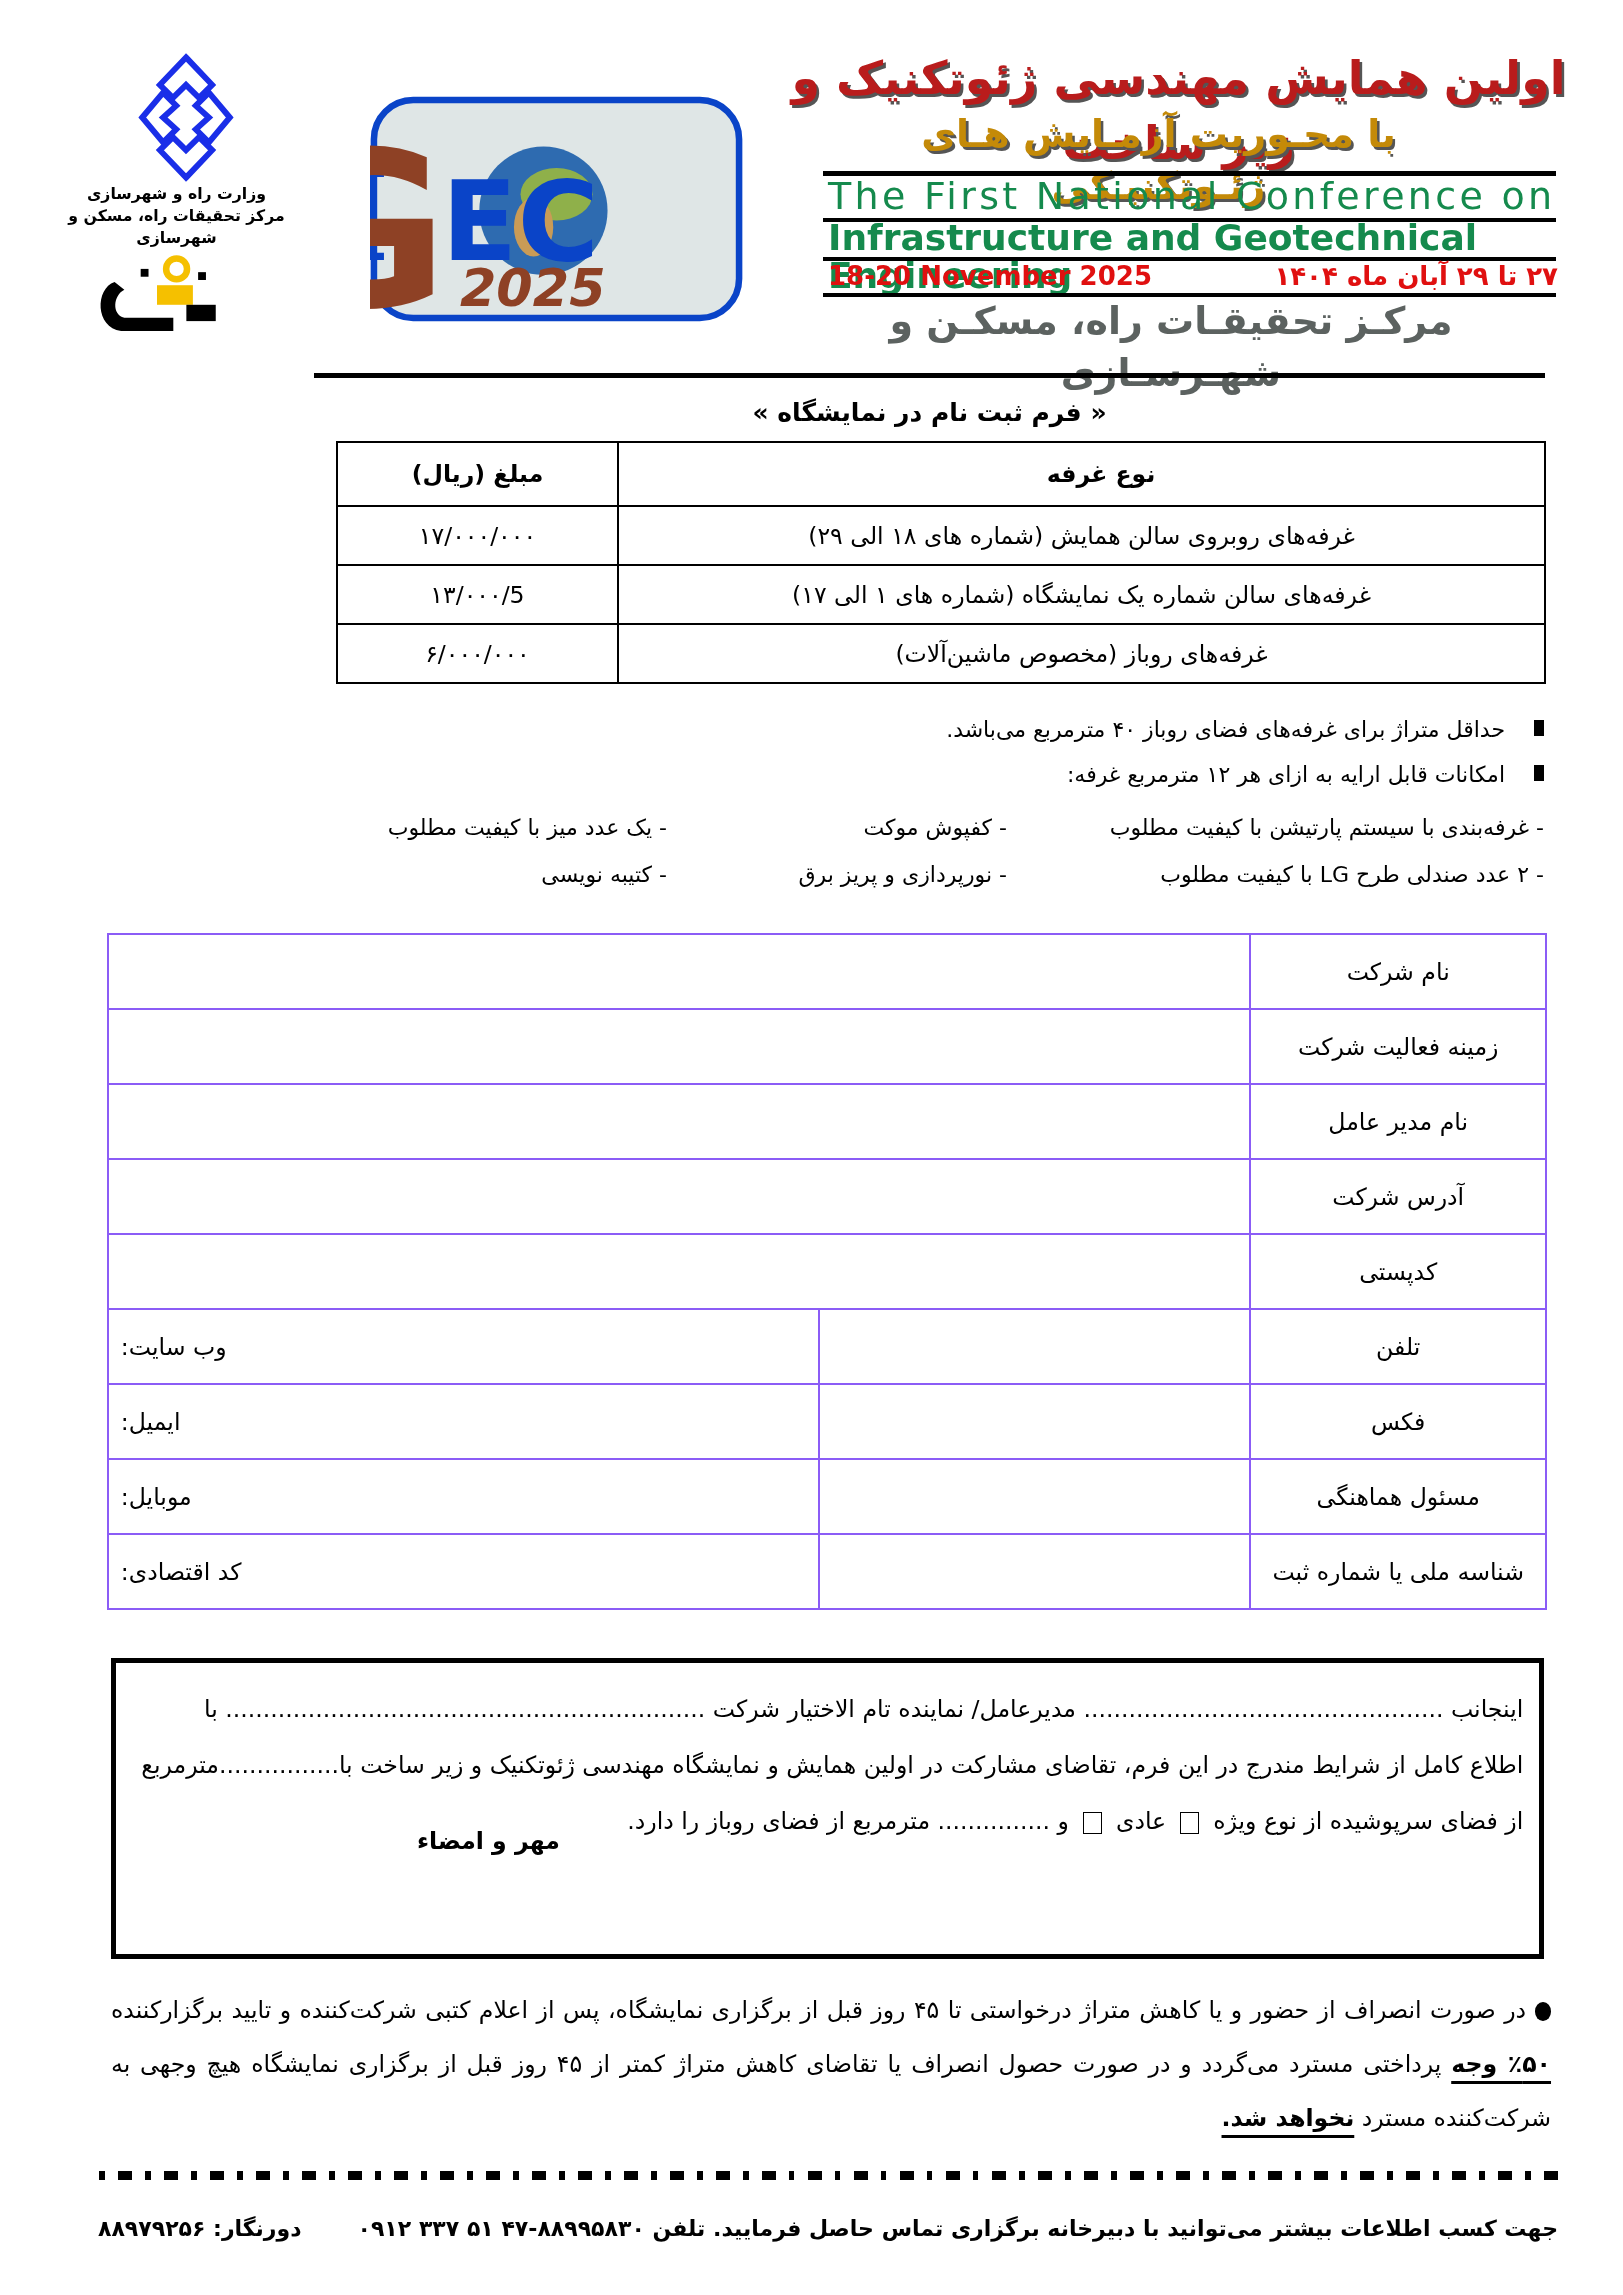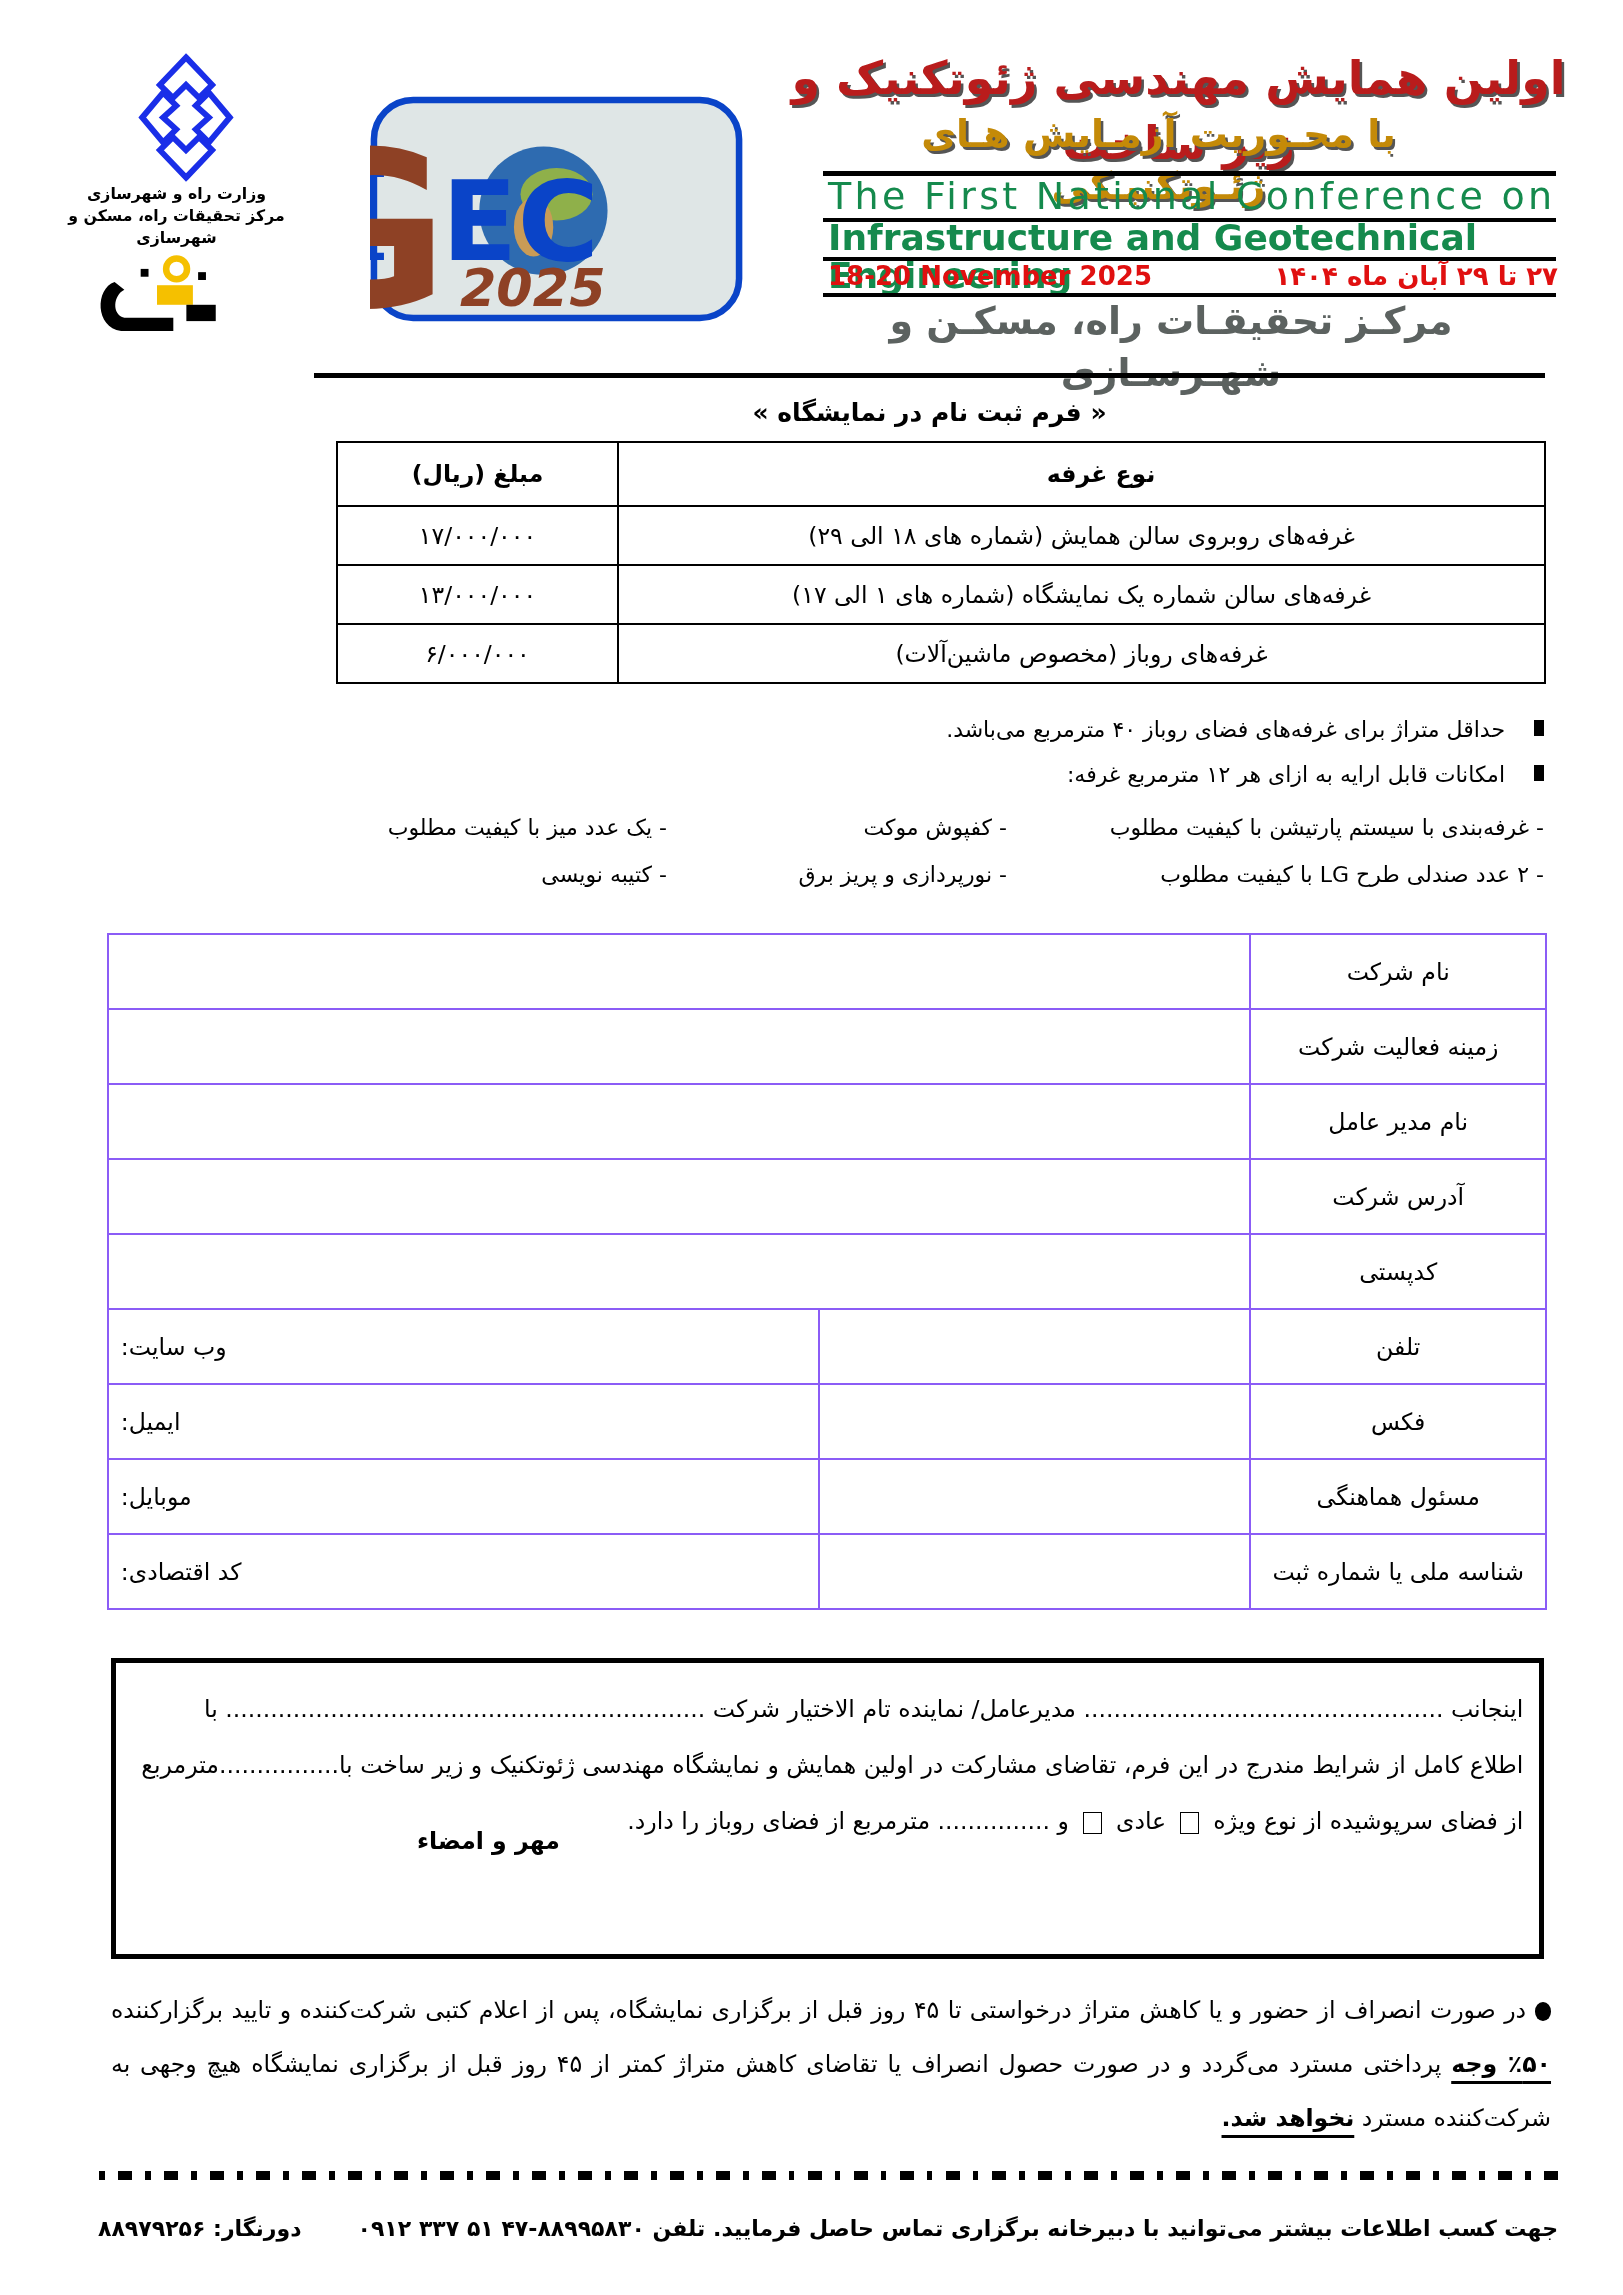--- a/index.html
+++ b/index.html
@@ -132,21 +132,21 @@
       <tr>
     <th class="type-col">نوع غرفه</th>
     <th>مبلغ (ریال)</th>
   </tr>
   <tr>
     <td>غرفه‌های روبروی سالن همایش (شماره های ۱۸ الی ۲۹)</td>
     <td>۱۷/۰۰۰/۰۰۰</td>
   </tr>
   <tr>
     <td>غرفه‌های سالن شماره یک نمایشگاه (شماره های ۱ الی ۱۷)</td>
-    <td>۱۳/۰۰۰/۰۰۰</td>
+    <td>۱۳/۰۰۰/5</td>
   </tr>
   <tr>
     <td>غرفه‌های روباز (مخصوص ماشین‌آلات)</td>
     <td>۶/۰۰۰/۰۰۰</td>
   </tr>
 </tbody>
   </table>
 
 <div class="abs notes">
   <div class="bullet-line">

